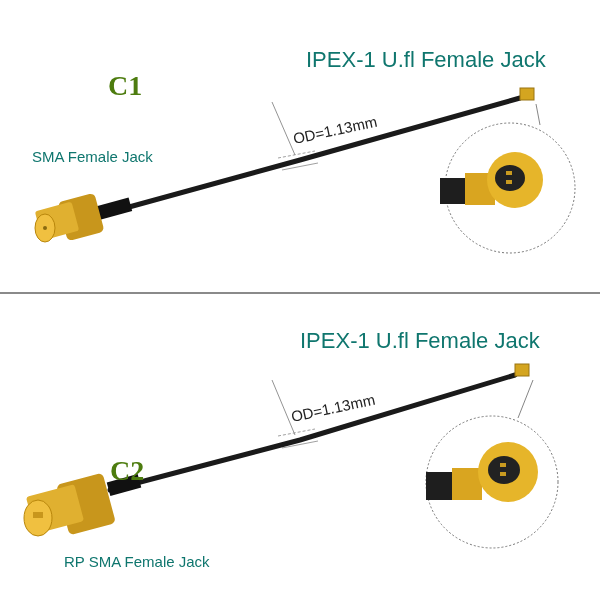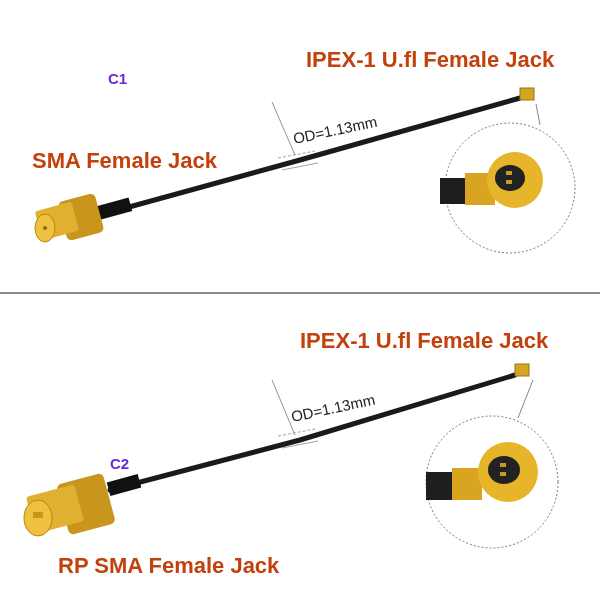--- a/index.html
+++ b/index.html
@@ -1,24 +1,24 @@
 <!DOCTYPE html>
 <html><head>
   <meta charset="utf-8">
   <style>
     html, body { margin: 0; padding: 0; background: #ffffff; }
     body { width: 600px; height: 600px; position: relative; overflow: hidden; font-family: "Liberation Sans", sans-serif; }
     .panel { position: absolute; left: 0; width: 600px; height: 300px; }
     .panel.top { top: 0; }
     .panel.bottom { top: 300px; }
     .divider { position: absolute; left: 0; top: 292px; width: 600px; height: 2px; background: #8a8a8a; }
-    .label { position: absolute; color: #c2410c; font-weight: bold; white-space: nowrap; }
+    .label { position: absolute; color: #0f766e; font-weight: normal; white-space: nowrap; }
     .title { font-size: 22px; }
-    .sub { font-size: 22px; }
-    .code { position: absolute; color: #6d28d9; font-weight: bold; font-size: 15px; }
+    .sub { font-size: 15px; }
+    .code { position: absolute; color: #4d7c0f; font-weight: bold; font-size: 28px; font-family: Liberation Serif, serif; }
     .od { position: absolute; font-size: 15px; color: #222; transform-origin: left bottom; transform: rotate(-12deg); white-space: nowrap; }
     svg { position: absolute; left: 0; top: 0; }
   </style>
 </head>
 <body>
 
 <div class="panel top">
   <svg width="600" height="300">
 
     <line x1="272" y1="102" x2="295" y2="155" stroke="#777" stroke-width="0.8"></line>
@@ -75,16 +75,16 @@
     <g>
       <rect x="426" y="172" width="30" height="28" fill="#1e1e1e"></rect>
       <rect x="452" y="168" width="30" height="32" fill="#d9a520"></rect>
       <circle cx="508" cy="172" r="30" fill="#e6b52a"></circle>
       <ellipse cx="504" cy="170" rx="16" ry="14" fill="#222"></ellipse>
       <rect x="500" y="163" width="6" height="4" fill="#c89a20"></rect>
       <rect x="500" y="172" width="6" height="4" fill="#c89a20"></rect>
     </g>
   </svg>
   <div class="code" style="left:110px; top:125px;margin-top:30px;">C2</div>
-  <div class="label sub" style="left:58px; top:253px;">RP SMA Female Jack</div>
+  <div class="label sub" style="left:64px; top:253px;">RP SMA Female Jack</div>
   <div class="label title" style="left:300px; top:28px;">IPEX-1 U.fl Female Jack</div>
   <div class="od" style="left:293px; top:108px;">OD=1.13mm</div>
 </div>
 
 </body></html>

